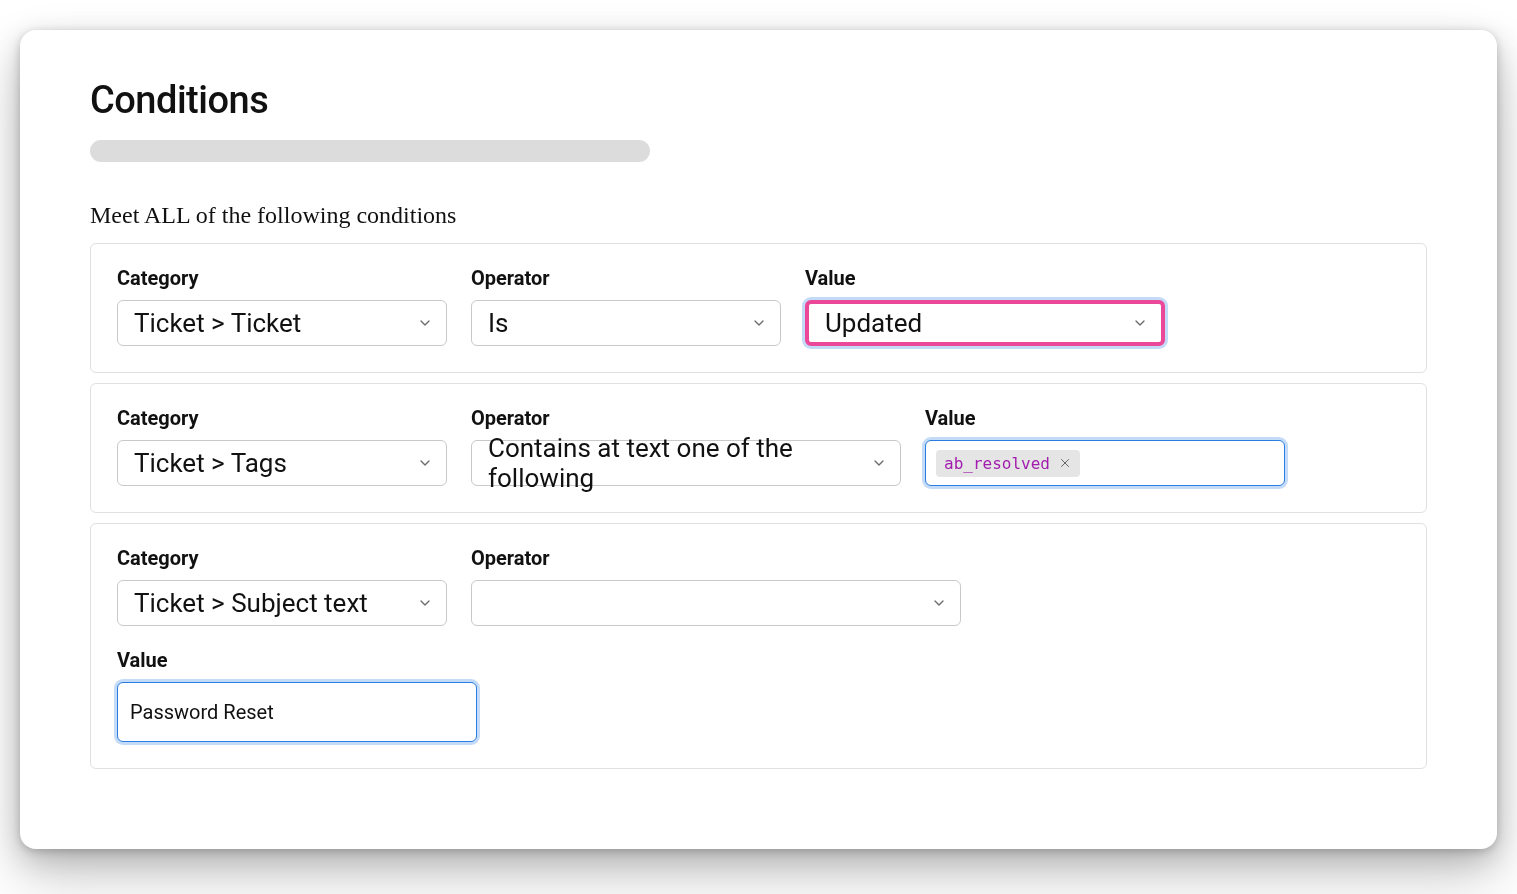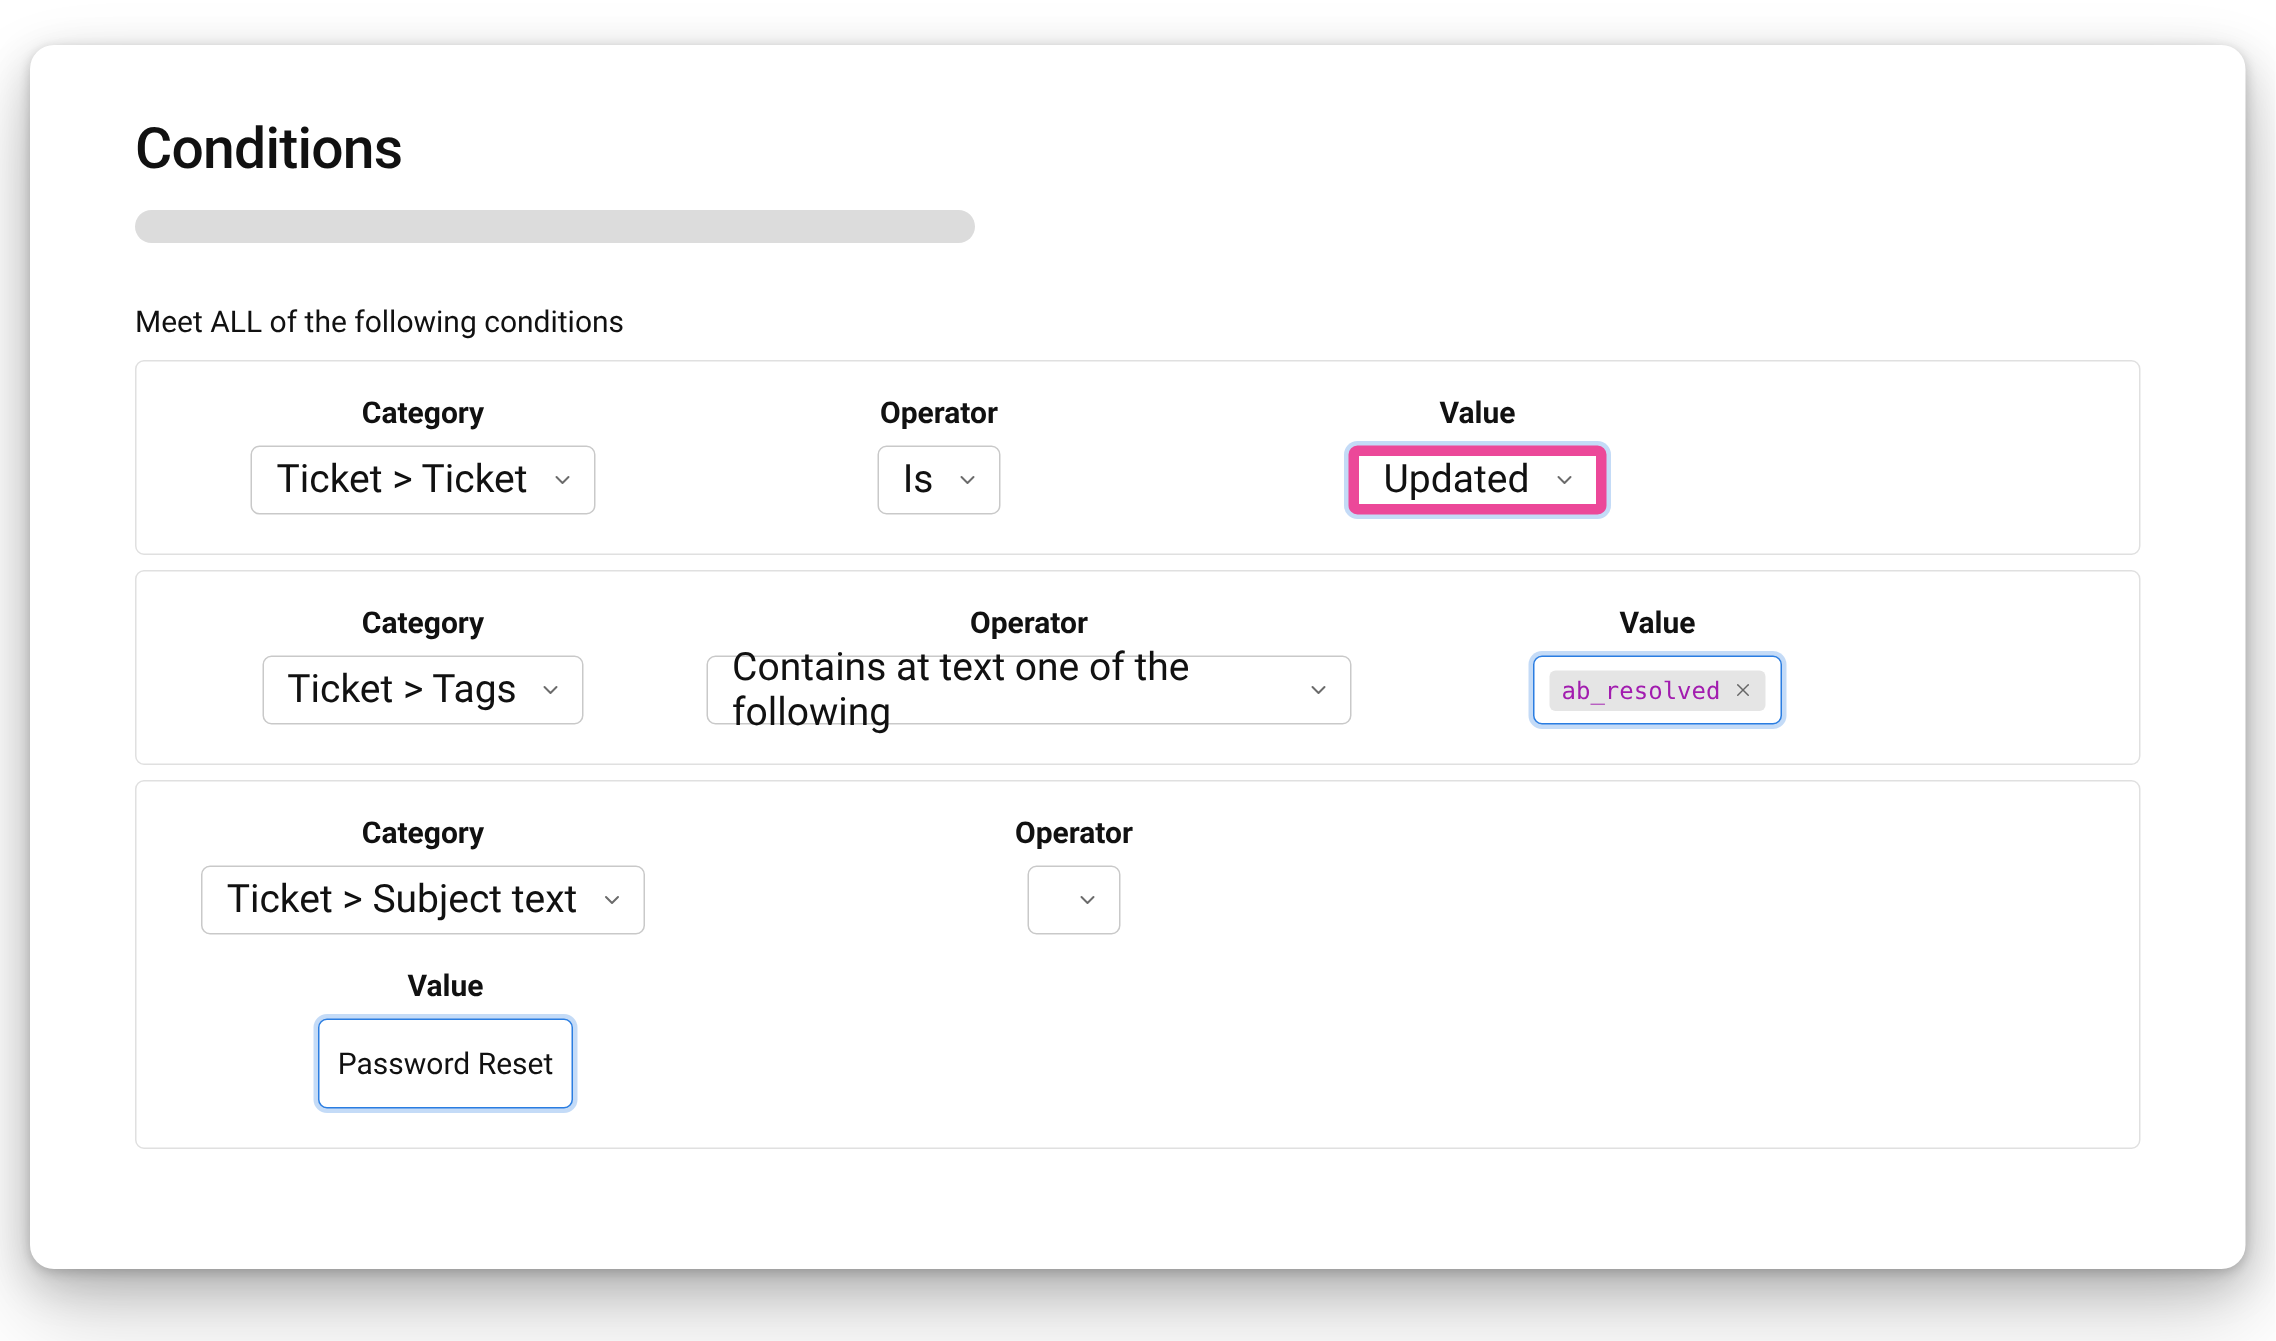--- a/index.html
+++ b/index.html
@@ -31,37 +31,38 @@
     letter-spacing: -0.5px;
   }
   .skeleton-bar {
     height: 22px;
     width: 560px;
     background: #dcdcdc;
     border-radius: 14px;
     margin-bottom: 40px;
   }
   .section-label {
-    font-size: 20px;
+    font-size: 24px;
     font-weight: 400;
     margin: 0 0 14px 0;
+    font-family: Liberation Serif, serif;
   }
   .cond-panel {
     border: 1px solid #e0e0e0;
     border-radius: 6px;
     padding: 22px 26px 26px 26px;
     margin-bottom: 10px;
   }
   .row {
     display: flex;
     gap: 24px;
     flex-wrap: wrap;
     align-items: flex-end;
   }
-  .field { display: flex; flex-direction: column; align-items: center; }
+  .field { display: flex; flex-direction: column; }
   .field .label {
     font-size: 20px;
     font-weight: 700;
     margin-bottom: 10px;
   }
   .select {
     position: relative;
     height: 46px;
     border: 1px solid #c9c9c9;
     border-radius: 6px;
@@ -77,21 +78,21 @@
   .select .chev {
     position: absolute;
     right: 12px;
     top: 50%;
     transform: translateY(-50%);
     width: 18px; height: 18px;
     display: flex; align-items: center; justify-content: center;
   }
   .select .chev svg { stroke: #6b6b6b; }
   .select.focused {
-    border: 7px solid #ec4899;
+    border: 4px solid #ec4899;
     box-shadow: 0 0 0 3px rgba(42,125,225,0.28);
   }
   .input-box {
     height: 60px;
     border: 1px solid #c9c9c9;
     border-radius: 6px;
     background: #fff;
     display: flex;
     align-items: center;
     padding: 0 12px;

